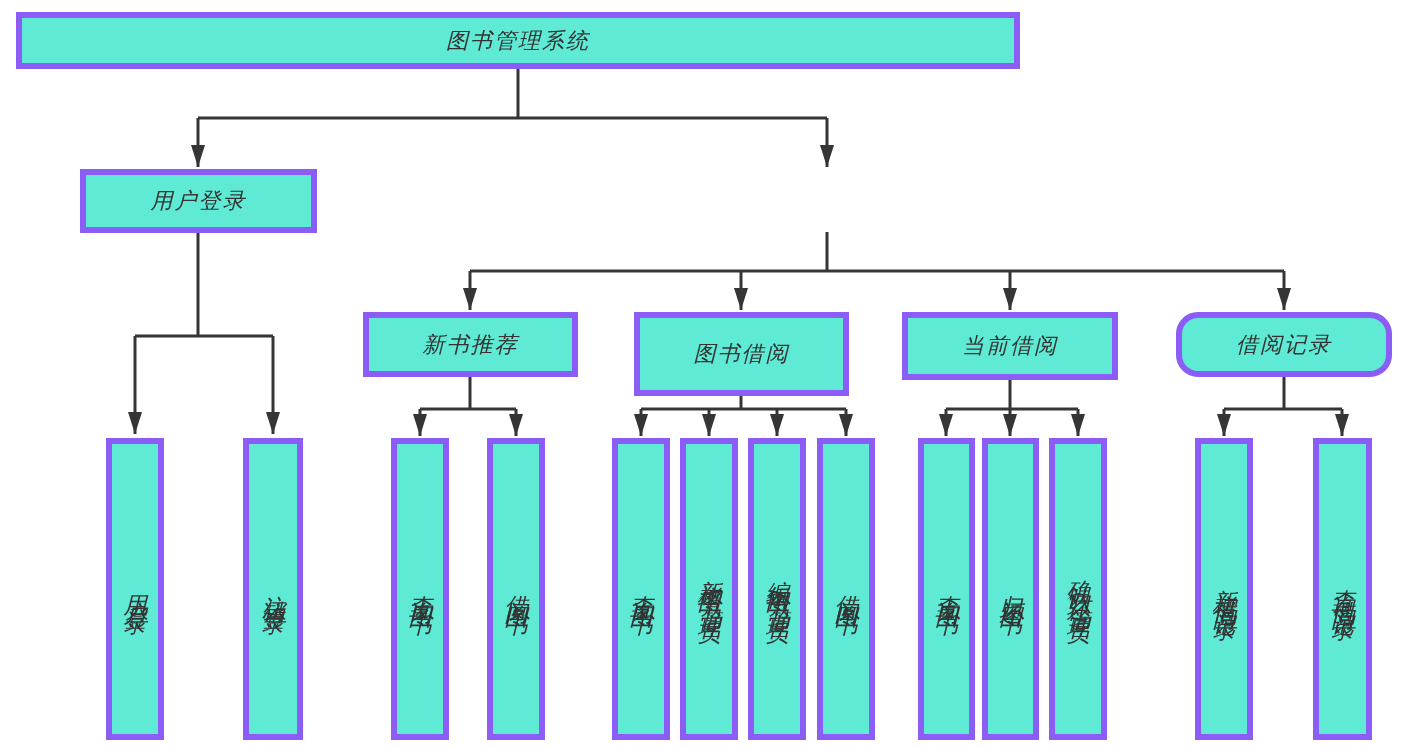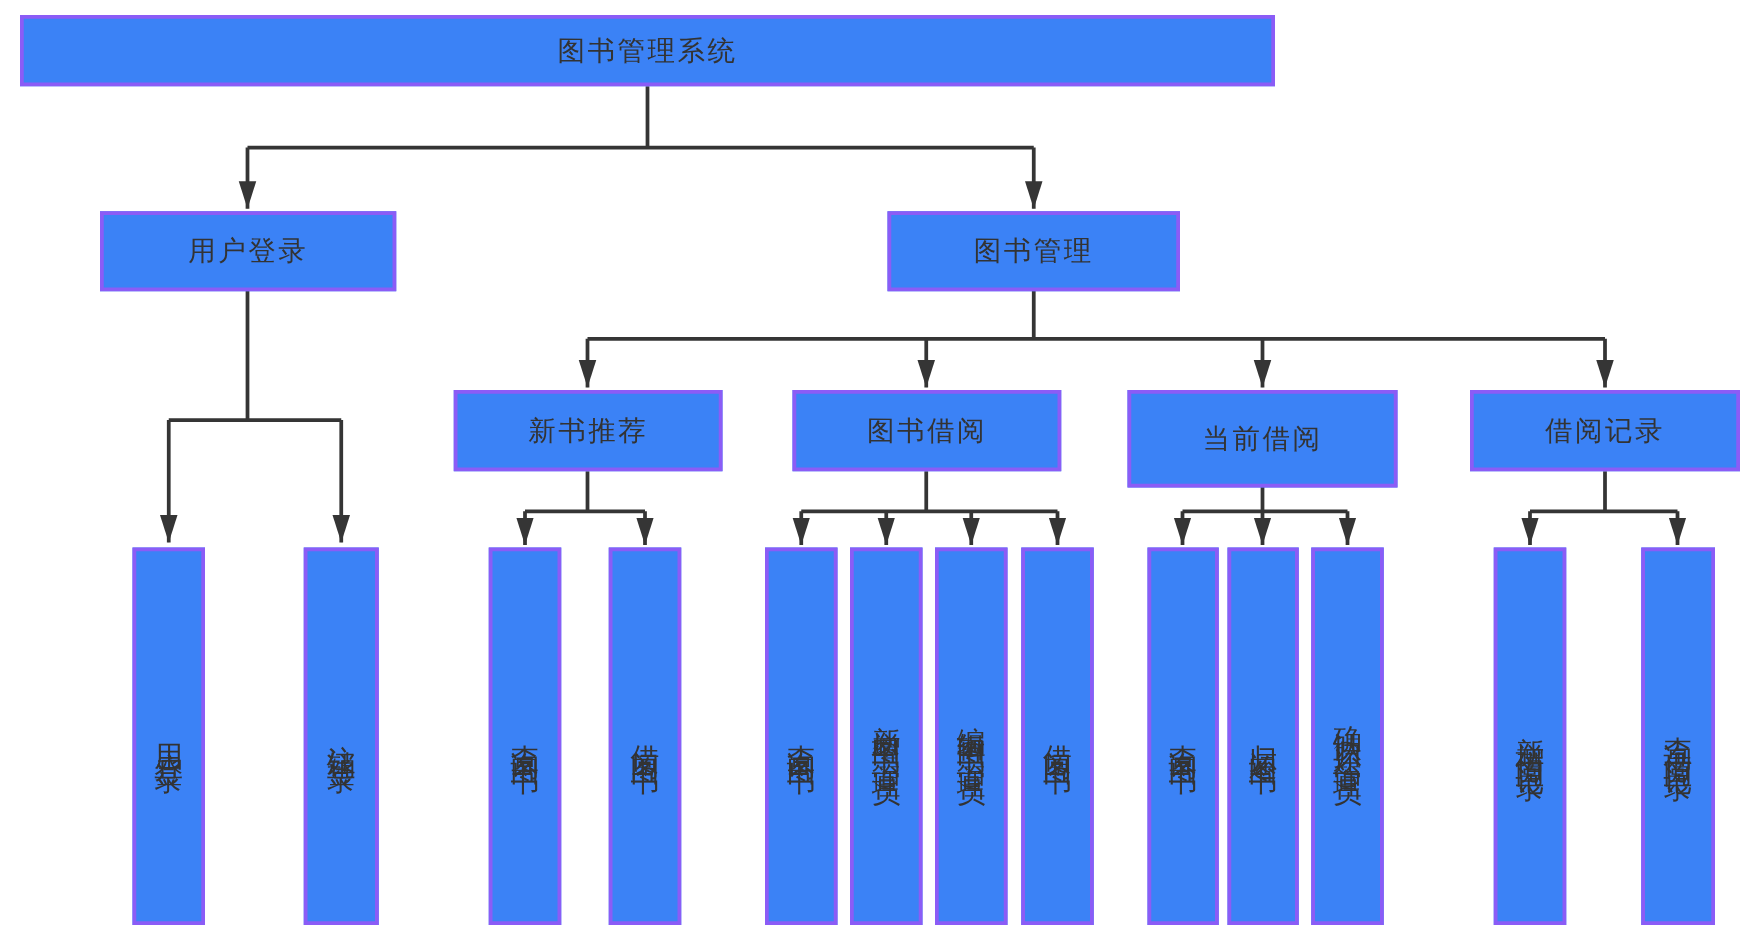--- a/index.html
+++ b/index.html
@@ -8,27 +8,28 @@
     position:relative;
     width:1405px;height:747px;
     background:#ffffff;
     font-family:"Liberation Sans","DejaVu Sans",sans-serif;
     overflow:hidden;
   }
   #wires{position:absolute;left:0;top:0;width:1405px;height:747px;pointer-events:none;}
   .box{
     position:absolute;
     box-sizing:border-box;
-    background:#3b82f6;
-    border:3px solid #8b5cf6;
+    background:#5eead4;
+    border:6px solid #8b5cf6;
     color:#333333;
     display:flex;
     align-items:center;
     justify-content:center;
     z-index:2;
+    font-style:italic;
   }
   .hlabel{
     font-size:22px;
     letter-spacing:2px;
     white-space:nowrap;
   }
   .vlabel{
     writing-mode:vertical-rl;
     text-orientation:mixed;
     font-size:23px;
@@ -95,34 +96,31 @@
     </g>
   </svg>
 
   <div class="box" style="left:16px;top:12px;width:1004px;height:57px;">
     <span class="hlabel">图书管理系统</span>
   </div>
 
   <div class="box" style="left:80px;top:169px;width:237px;height:64px;">
     <span class="hlabel">用户登录</span>
   </div>
-  <div class="box" style="left:710px;top:169px;width:234px;height:64px;">
-    <span class="hlabel">图书管理</span>
-  </div>
 
   <div class="box" style="left:363px;top:312px;width:215px;height:65px;text-align:right;">
     <span class="hlabel">新书推荐</span>
   </div>
-  <div class="box" style="left:634px;top:312px;width:215px;height:65px;">
+  <div class="box" style="left:634px;top:312px;width:215px;height:84px;">
     <span class="hlabel">图书借阅</span>
   </div>
-  <div class="box" style="left:902px;top:312px;width:216px;height:78px;">
+  <div class="box" style="left:902px;top:312px;width:216px;height:68px;">
     <span class="hlabel">当前借阅</span>
   </div>
-  <div class="box" style="left:1176px;top:312px;width:216px;height:65px;">
+  <div class="box" style="left:1176px;top:312px;width:216px;height:65px;border-radius:22px;">
     <span class="hlabel">借阅记录</span>
   </div>
 
   <div class="box" style="left:106px;top:438px;width:58px;height:302px;">
     <span class="vlabel">用户登录</span>
   </div>
   <div class="box" style="left:243px;top:438px;width:60px;height:302px;">
     <span class="vlabel">注销登录</span>
   </div>
 

